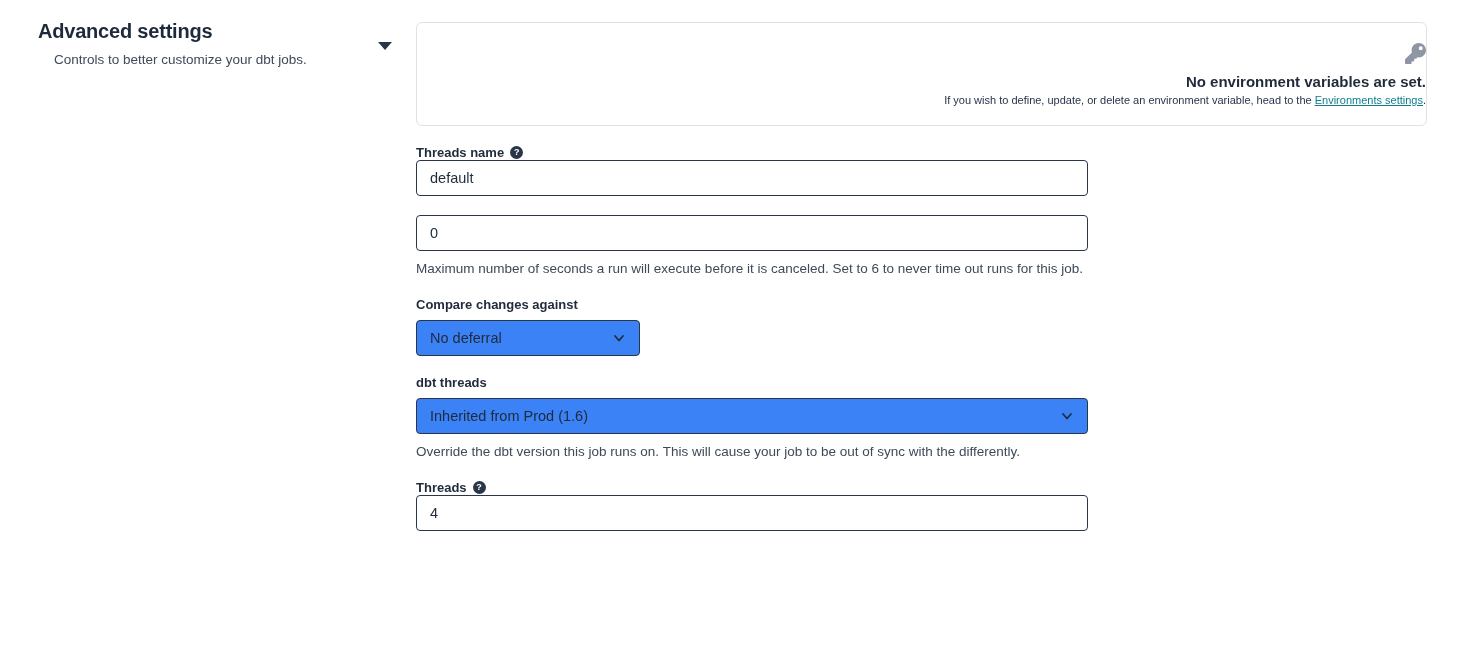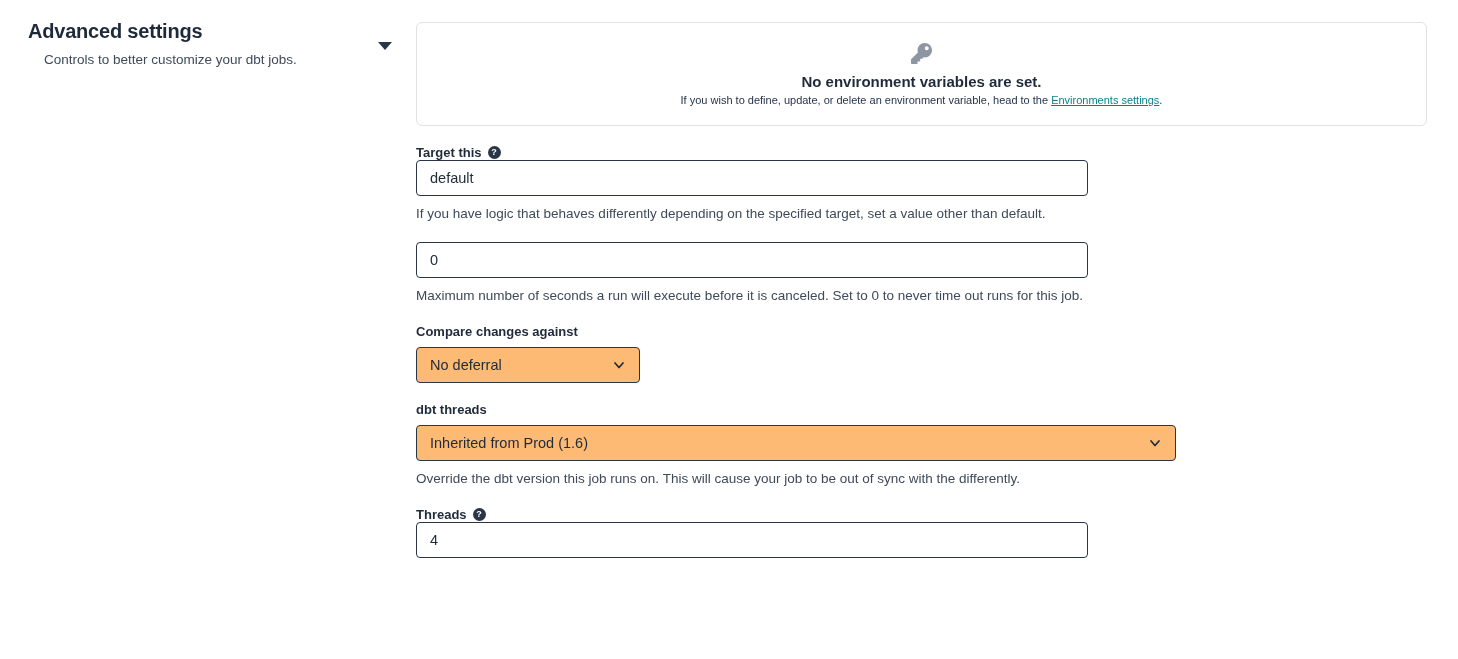--- a/index.html
+++ b/index.html
@@ -7,21 +7,21 @@
   body {
     width: 1458px; height: 659px;
     background: #ffffff;
     font-family: "Liberation Sans", sans-serif;
     position: relative;
     color: #1f2a3a;
     overflow: hidden;
   }
 
   
-  .header { position: absolute; left: 28px; top: 20px; width: 340px; }
+  .header { position: absolute; left: 38px; top: 20px; width: 340px; }
   .header h1 {
     margin: 0; font-size: 20px; font-weight: 700; color: #1e2a3a;
     letter-spacing: -0.2px;
   }
   .header p { margin: 9px 16px 0; font-size: 13.5px; color: #3f4a59; }
 
   .collapse-caret {
     position: absolute; left: 378px; top: 42px;
     width: 0; height: 0; cursor: pointer;
     border-left: 7px solid transparent;
@@ -29,21 +29,21 @@
     border-top: 8px solid #2a3648;
   }
 
   
   .main { position: absolute; left: 416px; top: 22px; width: 1011px; }
 
   .env-banner {
     width: 100%;
     border: 1px solid #e1e2e6;
     border-radius: 6px;
-    text-align: center;
+    text-align: right;
     padding: 20px 0 19px;
     background: #ffffff;
   }
   .key-icon { display: inline-block; line-height: 0; }
   .env-title { margin-top: 5px; font-size: 15px; font-weight: 700; color: #1f2a3a; }
   .env-msg { margin-top: 4px; font-size: 11px; color: #28344a; }
   .env-msg a { color: #0e7e8c; text-decoration: underline; cursor: pointer; }
 
   .group { margin-top: 19px; width: 672px; }
   .label-row {
@@ -65,24 +65,24 @@
     font-size: 14.5px; color: #1f2a3a;
     font-family: inherit; background: #ffffff; outline: none;
   }
   .helper { margin-top: 8px; font-size: 13.5px; color: #3f4a59; line-height: 19px; }
   .select {
     margin-top: 8px; height: 36px;
     border: 1px solid #2a3547; border-radius: 4px;
     padding: 0 13px;
     display: flex; align-items: center; justify-content: space-between;
     font-size: 14.5px; color: #1f2a3a;
-    background: #fdba74; cursor: pointer;
+    background: #3b82f6; cursor: pointer;
   }
   .select.narrow { width: 224px; }
-  .select.wide { width: 760px; }
+  .select.wide { width: 672px; }
   .chevron { line-height: 0; flex: 0 0 auto; margin-left: 10px; }
 </style>
 </head>
 <body>
 
 <div class="header">
   <h1>Advanced settings</h1>
   <p>Controls to better customize your dbt jobs.</p>
 </div>
 
@@ -95,30 +95,29 @@
       <svg width="21" height="21" viewBox="0 0 512 512">
           <path fill="#8f96a3" d="M512 176.001C512 273.203 433.202 352 336 352c-11.22 0-22.19-1.062-32.827-3.069l-24.012 27.014A23.999 23.999 0 0 1 261.223 384H224v40c0 13.255-10.745 24-24 24h-40v40c0 13.255-10.745 24-24 24H24c-13.255 0-24-10.745-24-24v-78.059c0-6.365 2.529-12.47 7.029-16.971l161.802-161.802C163.108 213.814 160 195.271 160 176 160 78.798 238.797.001 335.999 0 433.488-.001 512 78.511 512 176.001zM336 128c0 26.51 21.49 48 48 48s48-21.49 48-48-21.49-48-48-48-48 21.49-48 48z"></path>
         </svg>
     </span>
     <div class="env-title">No environment variables are set.</div>
     <div class="env-msg"><span>If you wish to define, update, or delete an environment variable, head to the </span><a>Environments settings</a><span>.</span></div>
   </div>
 
   <div class="group">
     <div class="label-row">
-      <span>Target this</span>
+      <span>Threads name</span>
       <span class="help-badge">?</span>
     </div>
     <input class="text-input" type="text" value="default" style="">
-    <div class="helper">If you have logic that behaves differently depending on the specified target, set a value other than default.</div>
   </div>
 
   <div class="group">
     <input class="text-input" type="text" value="0" style="">
-    <div class="helper">Maximum number of seconds a run will execute before it is canceled. Set to 0 to never time out runs for this job.</div>
+    <div class="helper">Maximum number of seconds a run will execute before it is canceled. Set to 6 to never time out runs for this job.</div>
   </div>
 
   <div class="group">
     <div class="label-row">
       <span>Compare changes against</span>
     </div>
     <div class="select narrow">
       <span>No deferral</span>
       <span class="chevron">
         <svg width="14" height="14" viewBox="0 0 14 14" fill="none">

